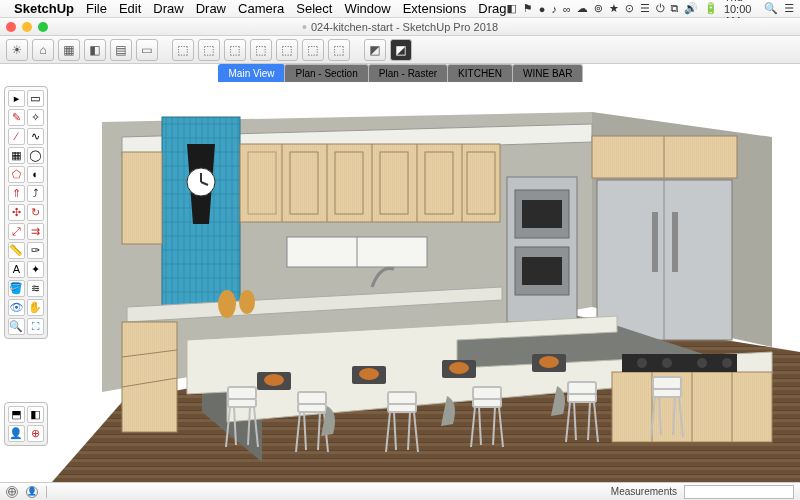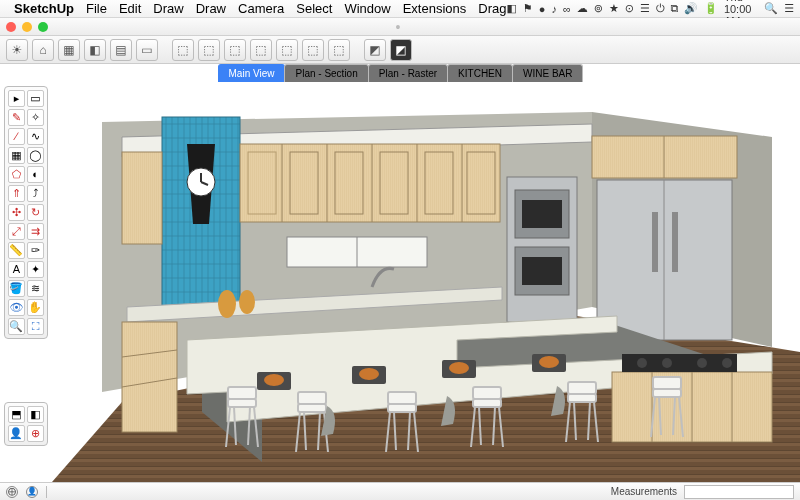--- a/index.html
+++ b/index.html
@@ -86,20 +86,21 @@
   </div>
 </div>
 
 <div class="doc-title">
   <div class="traffic">
     <span class="tl-r"></span>
     <span class="tl-y"></span>
     <span class="tl-g"></span>
   </div>
   <span class="dirty">•</span>
+  <span>024-kitchen-start - SketchUp Pro 2018</span>
 </div>
 
 <div class="toolbar">
   <div class="tb-btn">☀</div>
   <div class="tb-btn">⌂</div>
   <div class="tb-btn">▦</div>
   <div class="tb-btn">◧</div>
   <div class="tb-btn">▤</div>
   <div class="tb-btn">▭</div>
   <span class="tb-sep"></span>

